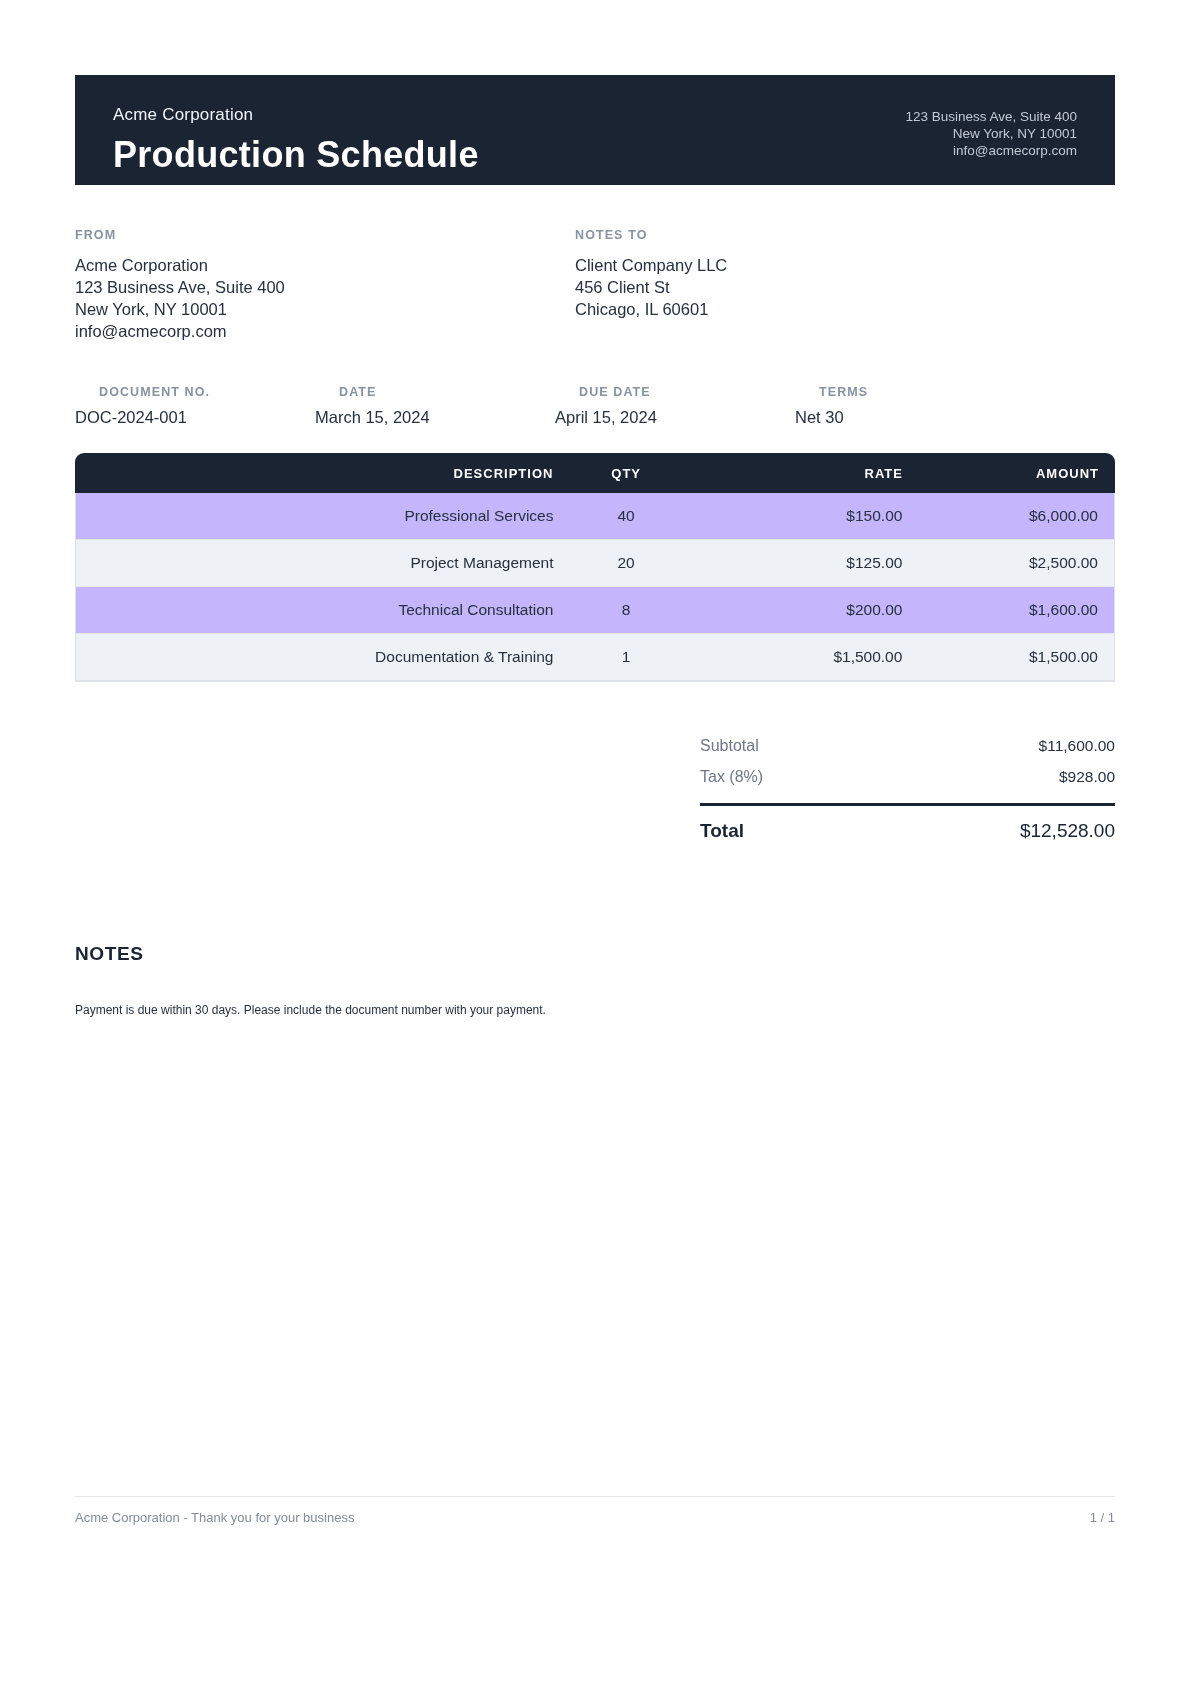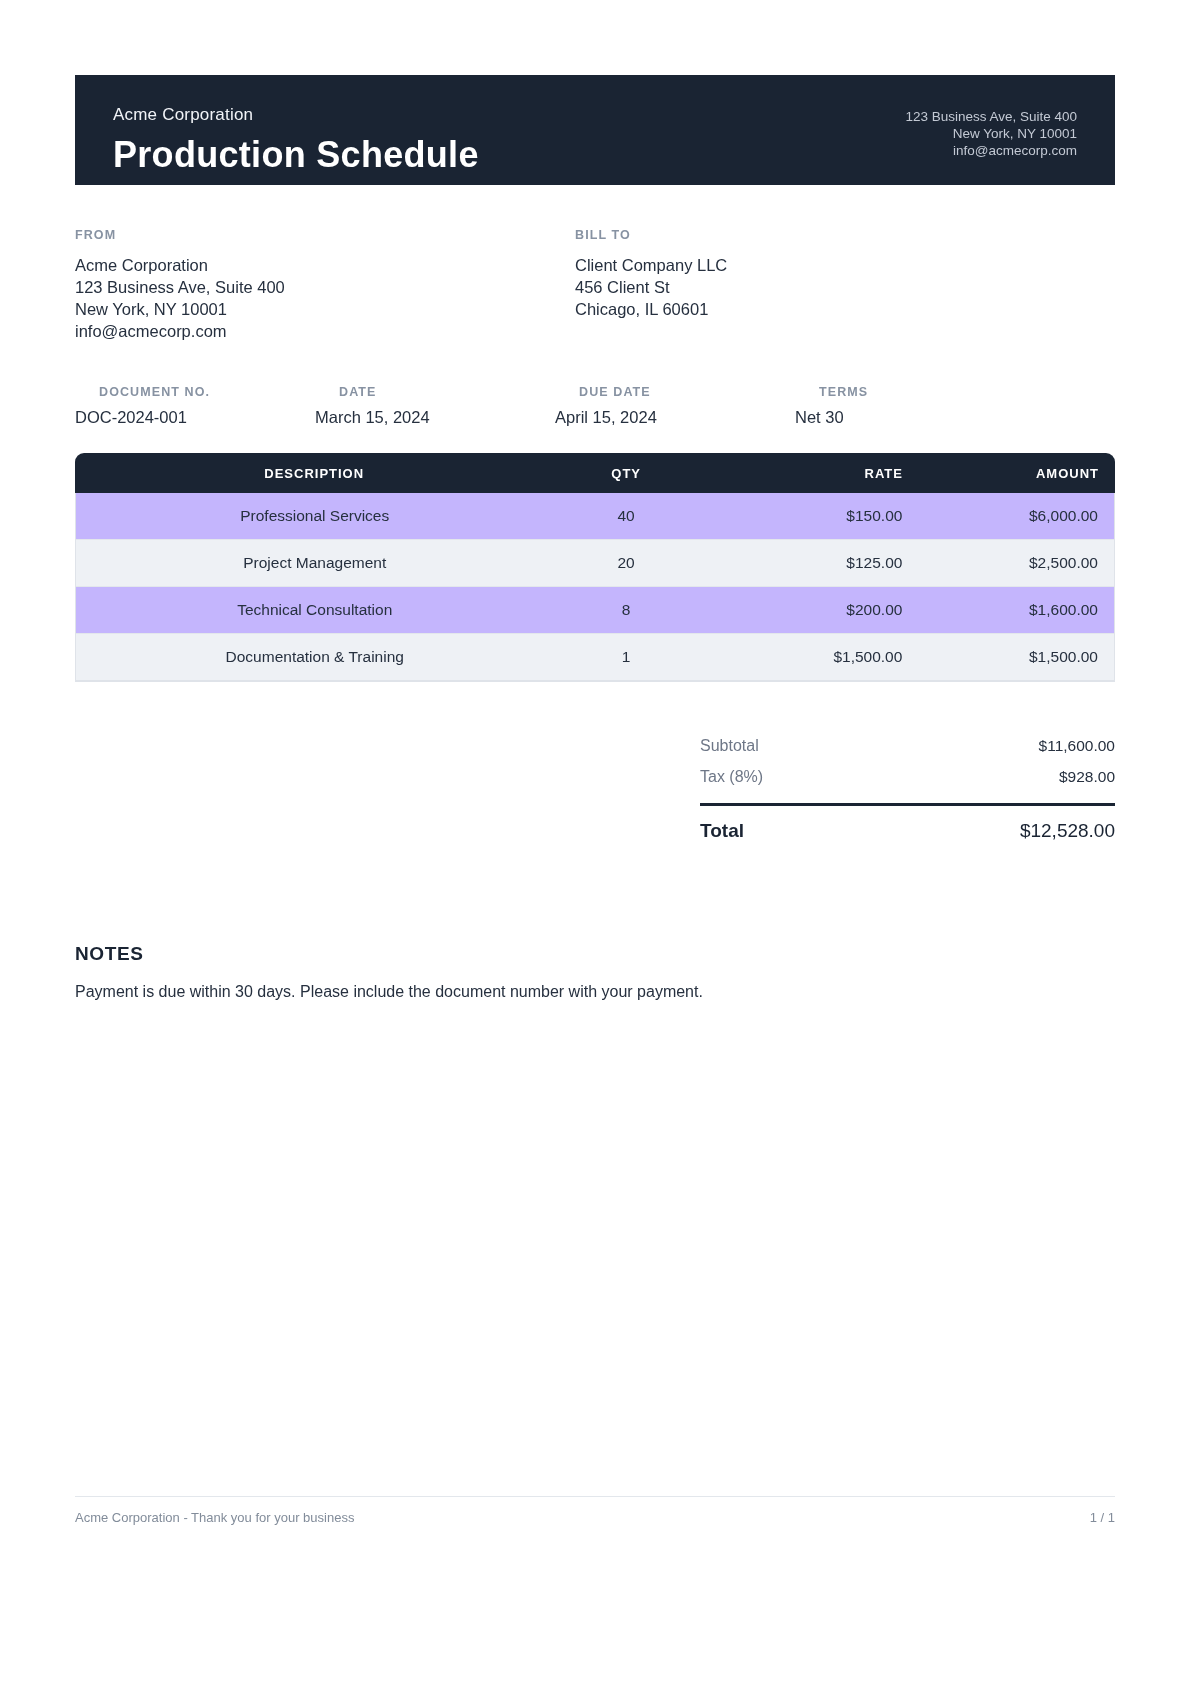--- a/index.html
+++ b/index.html
@@ -57,39 +57,39 @@
   .tbody { border:1px solid #dfe3e9; border-top:none; box-sizing:border-box; }
   .trow {
     display:grid; grid-template-columns:46% 14% 20% 20%;
     align-items:center; height:47px;
     font-size:15.5px; color:#26303f;
     border-bottom:1px solid #e3e7ec;
     box-sizing:border-box; background:#c4b5fd;
   }
   .trow:nth-child(even) { background:#eef1f5; }
   .trow:last-child { border-bottom:1px solid #dfe3e9; }
-  .c-desc { text-align:center; }
+  .c-desc { text-align:right; }
   .c-qty  { text-align:center; }
   .c-rate { text-align:right; padding-right:4px; }
   .c-amt  { text-align:right; padding-right:16px; }
 
   
   .totals { position:absolute; left:700px; top:737px; width:415px; }
   .tot-row { display:flex; justify-content:space-between; align-items:baseline; margin-bottom:13px; }
   .tot-label { font-size:16px; color:#6e7787; }
   .tot-value { font-size:15.5px; color:#26303f; }
   .tot-rule { border-top:3px solid #1a2433; margin-top:17px; }
   .grand { display:flex; justify-content:space-between; align-items:baseline; padding-top:14px; }
   .grand .g-label { font-size:19px; font-weight:700; color:#1a2433; }
   .grand .g-value { font-size:19px; font-weight:400; color:#1a2433; }
 
   
   .notes { position:absolute; left:75px; top:943px; width:1040px; }
   .notes-heading { font-size:19px; font-weight:700; color:#1a2433; letter-spacing:.6px; }
-  .notes-body { margin-top:16px; font-size:16px; color:#26303f; line-height:22px; }
+  .notes-body { margin-top:34px; font-size:12px; color:#26303f; line-height:22px; }
 
   
   .footer {
     position:absolute; left:75px; top:1496px; width:1040px;
     border-top:1px solid #e3e7ec; padding-top:13px;
     display:flex; justify-content:space-between;
     font-size:13px; color:#828c9a;gap:28px;
   }
 </style>
 </head>
@@ -111,21 +111,21 @@
 
   <div class="parties">
     <div>
       <div class="sec-label">FROM</div>
       <div class="party-line">Acme Corporation</div>
       <div class="party-line">123 Business Ave, Suite 400</div>
       <div class="party-line">New York, NY 10001</div>
       <div class="party-line">info@acmecorp.com</div>
     </div>
     <div>
-      <div class="sec-label">BILL TO</div>
+      <div class="sec-label">NOTES TO</div>
       <div class="party-line">Client Company LLC</div>
       <div class="party-line">456 Client St</div>
       <div class="party-line">Chicago, IL 60601</div>
     </div>
   </div>
 
   <div class="meta">
     <div>
       <div class="sec-label">DOCUMENT NO.</div>
       <div class="meta-value">DOC-2024-001</div>

